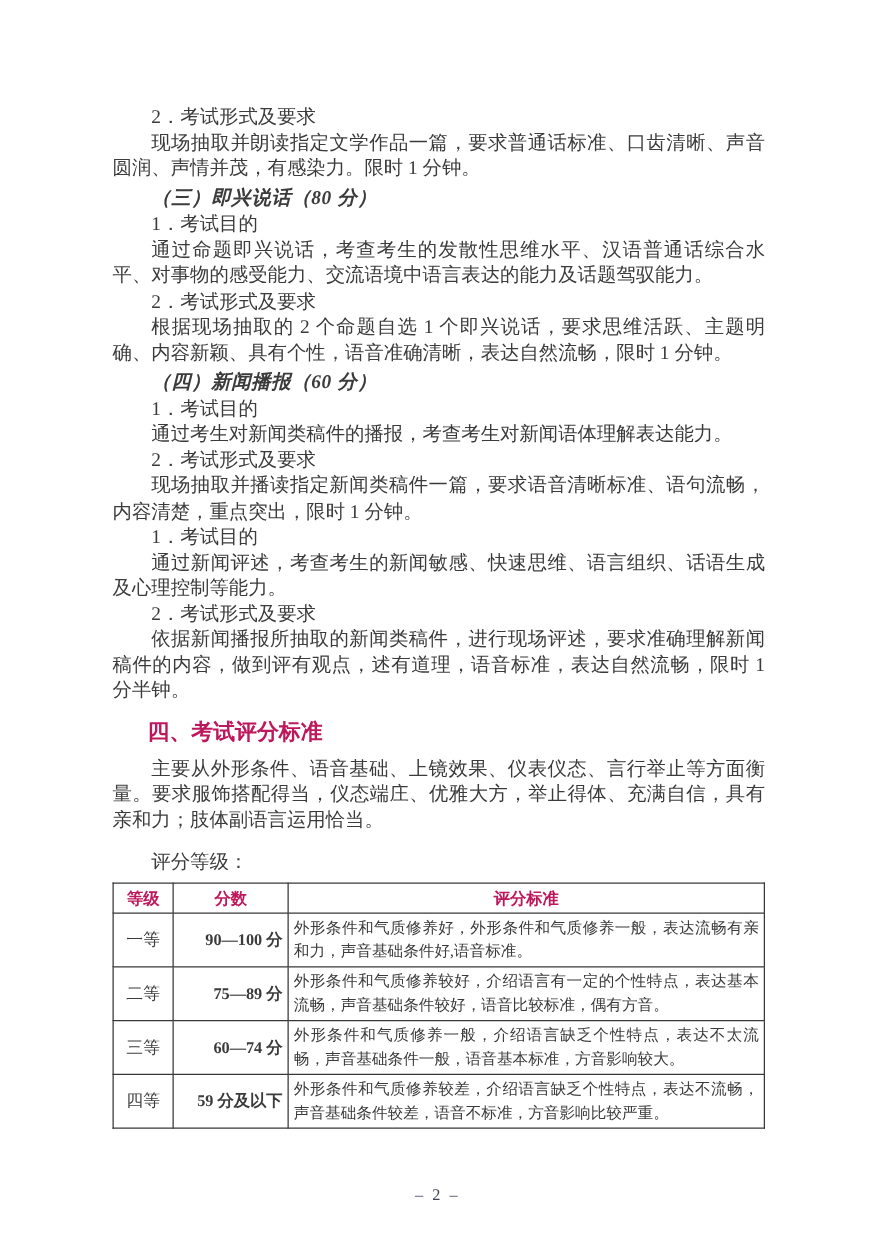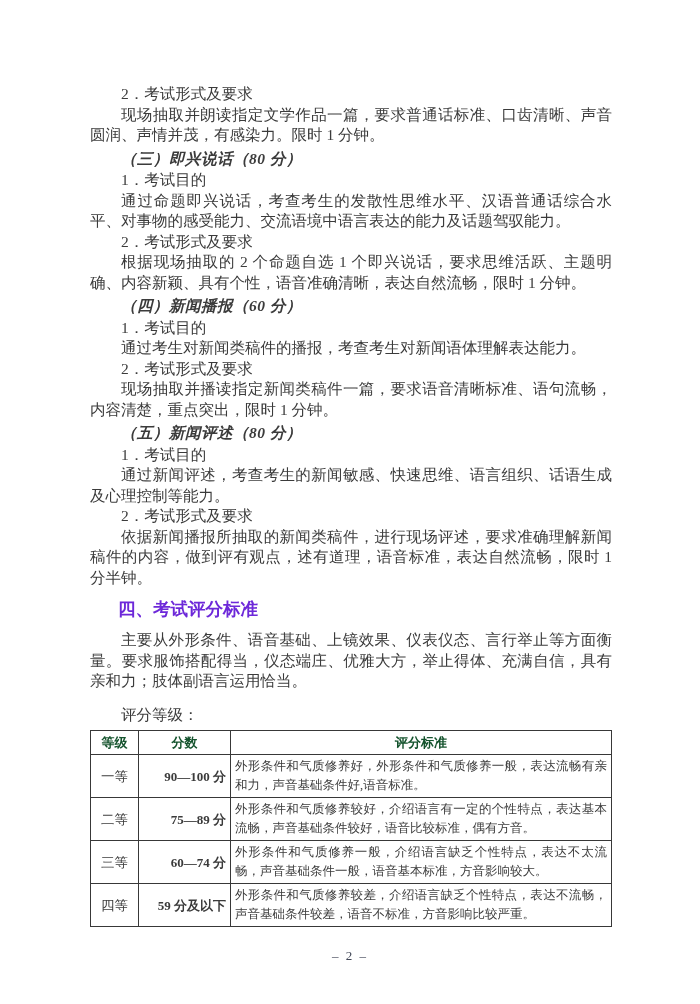--- a/index.html
+++ b/index.html
@@ -34,21 +34,21 @@
     margin: 3px 0 1px 0 !important;
     letter-spacing: 0.5px;
   }
   .b-h1 {
     font-family: "Liberation Sans", "DejaVu Sans", sans-serif;
     font-size: 17.5px;
     font-weight: bold;
     font-style: normal;
     line-height: 24px;
     text-indent: 28px;
-    color: #6d28d9;
+    color: #be185d;
     margin: 9px 0 9px 0 !important;
     text-align: left;
   }
   .b-label { margin: 13px 0 5px 0 !important; }
 
   table.score-table {
     border-collapse: collapse;
     width: 100%;
     table-layout: fixed;
     font-size: 12.5px;
@@ -61,21 +61,21 @@
     border: 1.5px solid #383838;
     padding: 2px 4px;
     vertical-align: middle;
   }
   table.score-table th {
     font-family: Liberation Sans, sans-serif;
     font-size: 13px;
     font-weight: bold;
     text-align: center;
     height: 23px;
-    color: #14532d;
+    color: #be185d;
   }
   td.cell-grade {
     text-align: center;
     font-size: 13.5px;
   }
   td.cell-score {
     text-align: right;
     font-size: 13px;
     font-weight: bold;
   }
@@ -105,21 +105,20 @@
     <p class="b-kaiti">（三）即兴说话（80 分）</p>
     <p class="b-sub">1．考试目的</p>
     <p class="b-para">通过命题即兴说话，考查考生的发散性思维水平、汉语普通话综合水平、对事物的感受能力、交流语境中语言表达的能力及话题驾驭能力。</p>
     <p class="b-sub">2．考试形式及要求</p>
     <p class="b-para">根据现场抽取的 2 个命题自选 1 个即兴说话，要求思维活跃、主题明确、内容新颖、具有个性，语音准确清晰，表达自然流畅，限时 1 分钟。</p>
     <p class="b-kaiti">（四）新闻播报（60 分）</p>
     <p class="b-sub">1．考试目的</p>
     <p class="b-para">通过考生对新闻类稿件的播报，考查考生对新闻语体理解表达能力。</p>
     <p class="b-sub">2．考试形式及要求</p>
     <p class="b-para">现场抽取并播读指定新闻类稿件一篇，要求语音清晰标准、语句流畅，内容清楚，重点突出，限时 1 分钟。</p>
-    <p class="b-kaiti">（五）新闻评述（80 分）</p>
     <p class="b-sub">1．考试目的</p>
     <p class="b-para">通过新闻评述，考查考生的新闻敏感、快速思维、语言组织、话语生成及心理控制等能力。</p>
     <p class="b-sub">2．考试形式及要求</p>
     <p class="b-para">依据新闻播报所抽取的新闻类稿件，进行现场评述，要求准确理解新闻稿件的内容，做到评有观点，述有道理，语音标准，表达自然流畅，限时 1 分半钟。</p>
     <p class="b-h1">四、考试评分标准</p>
     <p class="b-para">主要从外形条件、语音基础、上镜效果、仪表仪态、言行举止等方面衡量。要求服饰搭配得当，仪态端庄、优雅大方，举止得体、充满自信，具有亲和力；肢体副语言运用恰当。</p>
     <p class="b-label">评分等级：</p>
 
     <table class="score-table">
       <colgroup>

